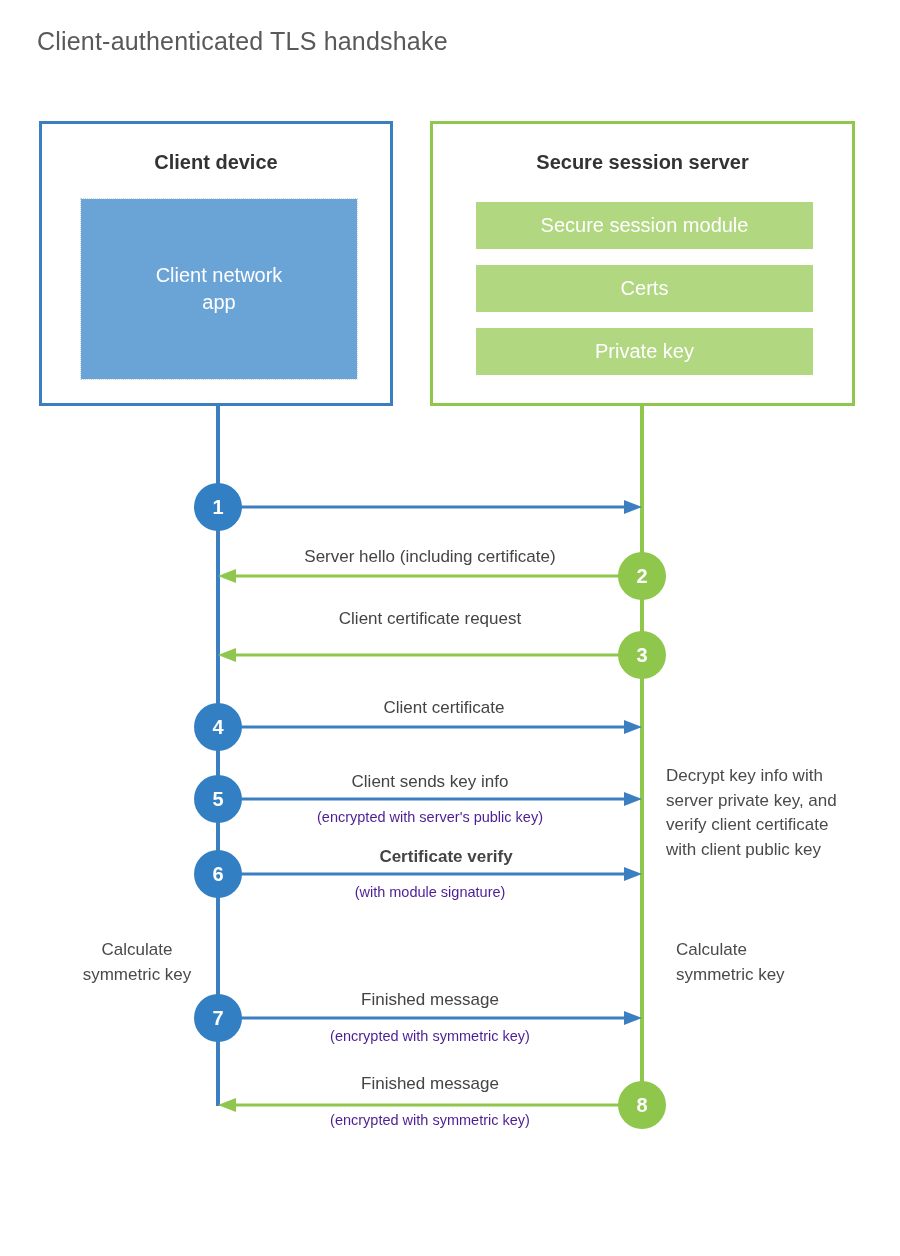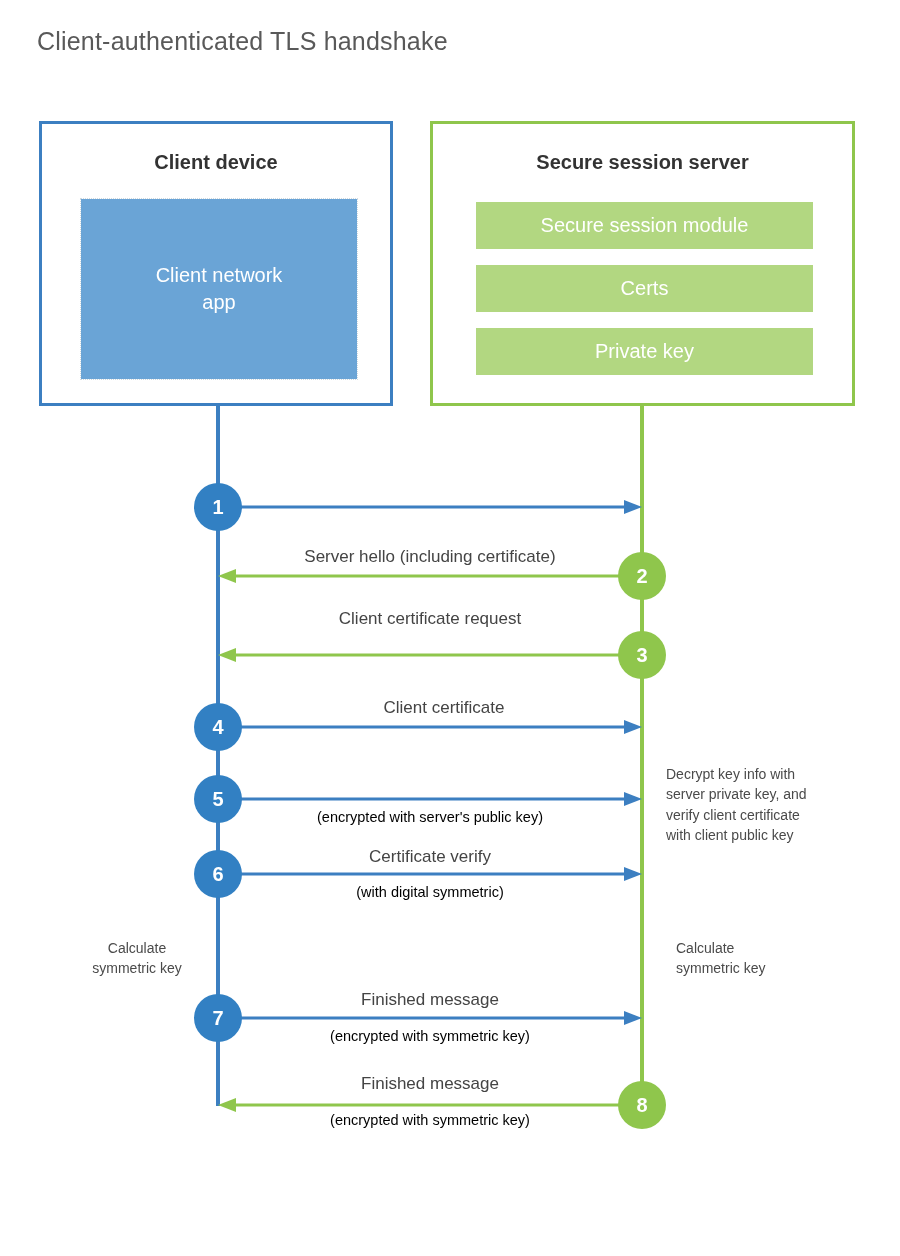--- a/index.html
+++ b/index.html
@@ -69,27 +69,27 @@
   
   .arrow{position:absolute;height:20px;}
   .arrow svg{display:block;overflow:visible;}
 
   
   .msg-label{
     position:absolute;text-align:center;font-size:17px;color:#444444;
     white-space:nowrap;
   }
   .msg-sub{
-    position:absolute;text-align:center;font-size:14.5px;color:#000000;
+    position:absolute;text-align:center;font-size:14.5px;color:#4c1d95;
     white-space:nowrap;
   }
 
   
   .note{
-    position:absolute;font-size:14px;line-height:1.45;color:#4a4a4a;
+    position:absolute;font-size:17px;line-height:1.45;color:#4a4a4a;
   }
   .note.center{text-align:center;}
 </style>
 </head>
 <body>
 
 <div class="stage">
 
   <div class="title">Client-authenticated TLS handshake</div>
 
@@ -144,37 +144,38 @@
 
   <div class="msg-label" style="left:232px;top:698px;width:424px;">Client certificate</div>
   <div class="arrow" style="left:218px;top:717px;">
     <svg width="424" height="20" viewBox="0 0 424 20">
       <line x1="0" y1="10" x2="410" y2="10" stroke="#3c7fc1" stroke-width="3"></line>
       <polygon points="424,10 406,3 406,17" fill="#3c7fc1"></polygon>
     </svg>
   </div>
   <div class="step-circle blue" style="left:194px;top:703px;">4</div>
 
+  <div class="msg-label" style="left:218px;top:772px;width:424px;">Client sends key info</div>
   <div class="arrow" style="left:218px;top:789px;">
     <svg width="424" height="20" viewBox="0 0 424 20">
       <line x1="0" y1="10" x2="410" y2="10" stroke="#3c7fc1" stroke-width="3"></line>
       <polygon points="424,10 406,3 406,17" fill="#3c7fc1"></polygon>
     </svg>
   </div>
   <div class="msg-sub" style="left:218px;top:809px;width:424px;">(encrypted with server's public key)</div>
   <div class="step-circle blue" style="left:194px;top:775px;">5</div>
 
-  <div class="msg-label" style="left:218px;top:847px;width:424px;">Certificate verify</div>
+  <div class="msg-label" style="left:234px;top:847px;width:424px;font-weight:bold;">Certificate verify</div>
   <div class="arrow" style="left:218px;top:864px;">
     <svg width="424" height="20" viewBox="0 0 424 20">
       <line x1="0" y1="10" x2="410" y2="10" stroke="#3c7fc1" stroke-width="3"></line>
       <polygon points="424,10 406,3 406,17" fill="#3c7fc1"></polygon>
     </svg>
   </div>
-  <div class="msg-sub" style="left:218px;top:884px;width:424px;">(with digital symmetric)</div>
+  <div class="msg-sub" style="left:218px;top:884px;width:424px;">(with module signature)</div>
   <div class="step-circle blue" style="left:194px;top:850px;">6</div>
 
   <div class="note" style="left:666px;top:764px;width:180px;">
     <span>Decrypt key info with</span><br>
     <span>server private key, and</span><br>
     <span>verify client certificate</span><br>
     <span>with client public key</span>
   </div>
 
   <div class="note center" style="left:77px;top:938px;width:120px;">

